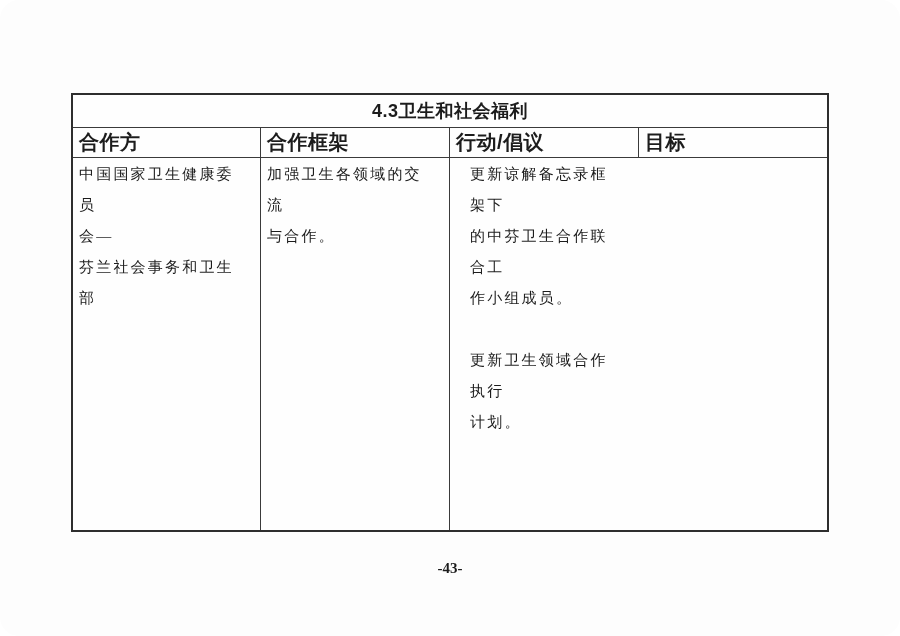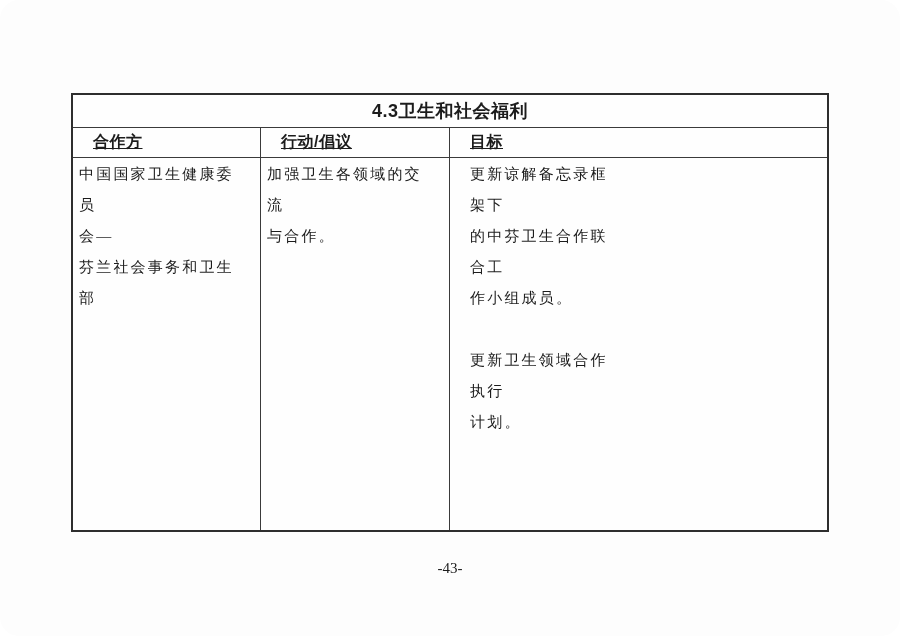--- a/index.html
+++ b/index.html
@@ -42,27 +42,26 @@
     height: 29px;
     border-bottom: 1px solid #3a3a3a;
     display: grid;
     grid-template-columns: 188px 189px 189px 1fr;
   }
   .header-cell {
     border-right: 1px solid #3a3a3a;
     box-sizing: border-box;
     display: flex;
     align-items: center;
-    padding-left: 20px;
+    padding-left: 6px;
     font-family: "Liberation Sans", sans-serif;
     font-weight: bold;
-    font-size: 16px;
+    font-size: 20px;
     letter-spacing: 0.5px;
     overflow: hidden;
-    text-decoration: underline;
   }
   .header-cell:last-child { border-right: none; }
   .body-row {
     display: grid;
     grid-template-columns: 188px 189px 189px 1fr;
     height: 372px;
   }
   .body-cell {
     border-right: 1px solid #3a3a3a;
     box-sizing: border-box;
@@ -77,30 +76,32 @@
   .body-cell.framework { letter-spacing: 0.6px; }
   .page-footer {
     position: absolute;
     left: 0;
     top: 560px;
     width: 100%;
     text-align: center;
     font-size: 15px;
     font-family: "Liberation Serif", serif;
     color: #1c1c1c;
+    font-weight: bold;
   }
 </style>
 </head>
 <body>
 
 <div class="page">
   <div class="coop-table">
     <div class="title-row">4.3卫生和社会福利</div>
     <div class="header-row">
       <div class="header-cell">合作方</div>
+      <div class="header-cell">合作框架</div>
       <div class="header-cell">行动/倡议</div>
       <div class="header-cell">目标</div>
     </div>
     <div class="body-row">
       <div class="body-cell partner">中国国家卫生健康委员
 会—
 芬兰社会事务和卫生部</div>
       <div class="body-cell goal">加强卫生各领域的交流
 与合作。</div>
       <div class="body-cell actions">更新谅解备忘录框架下

